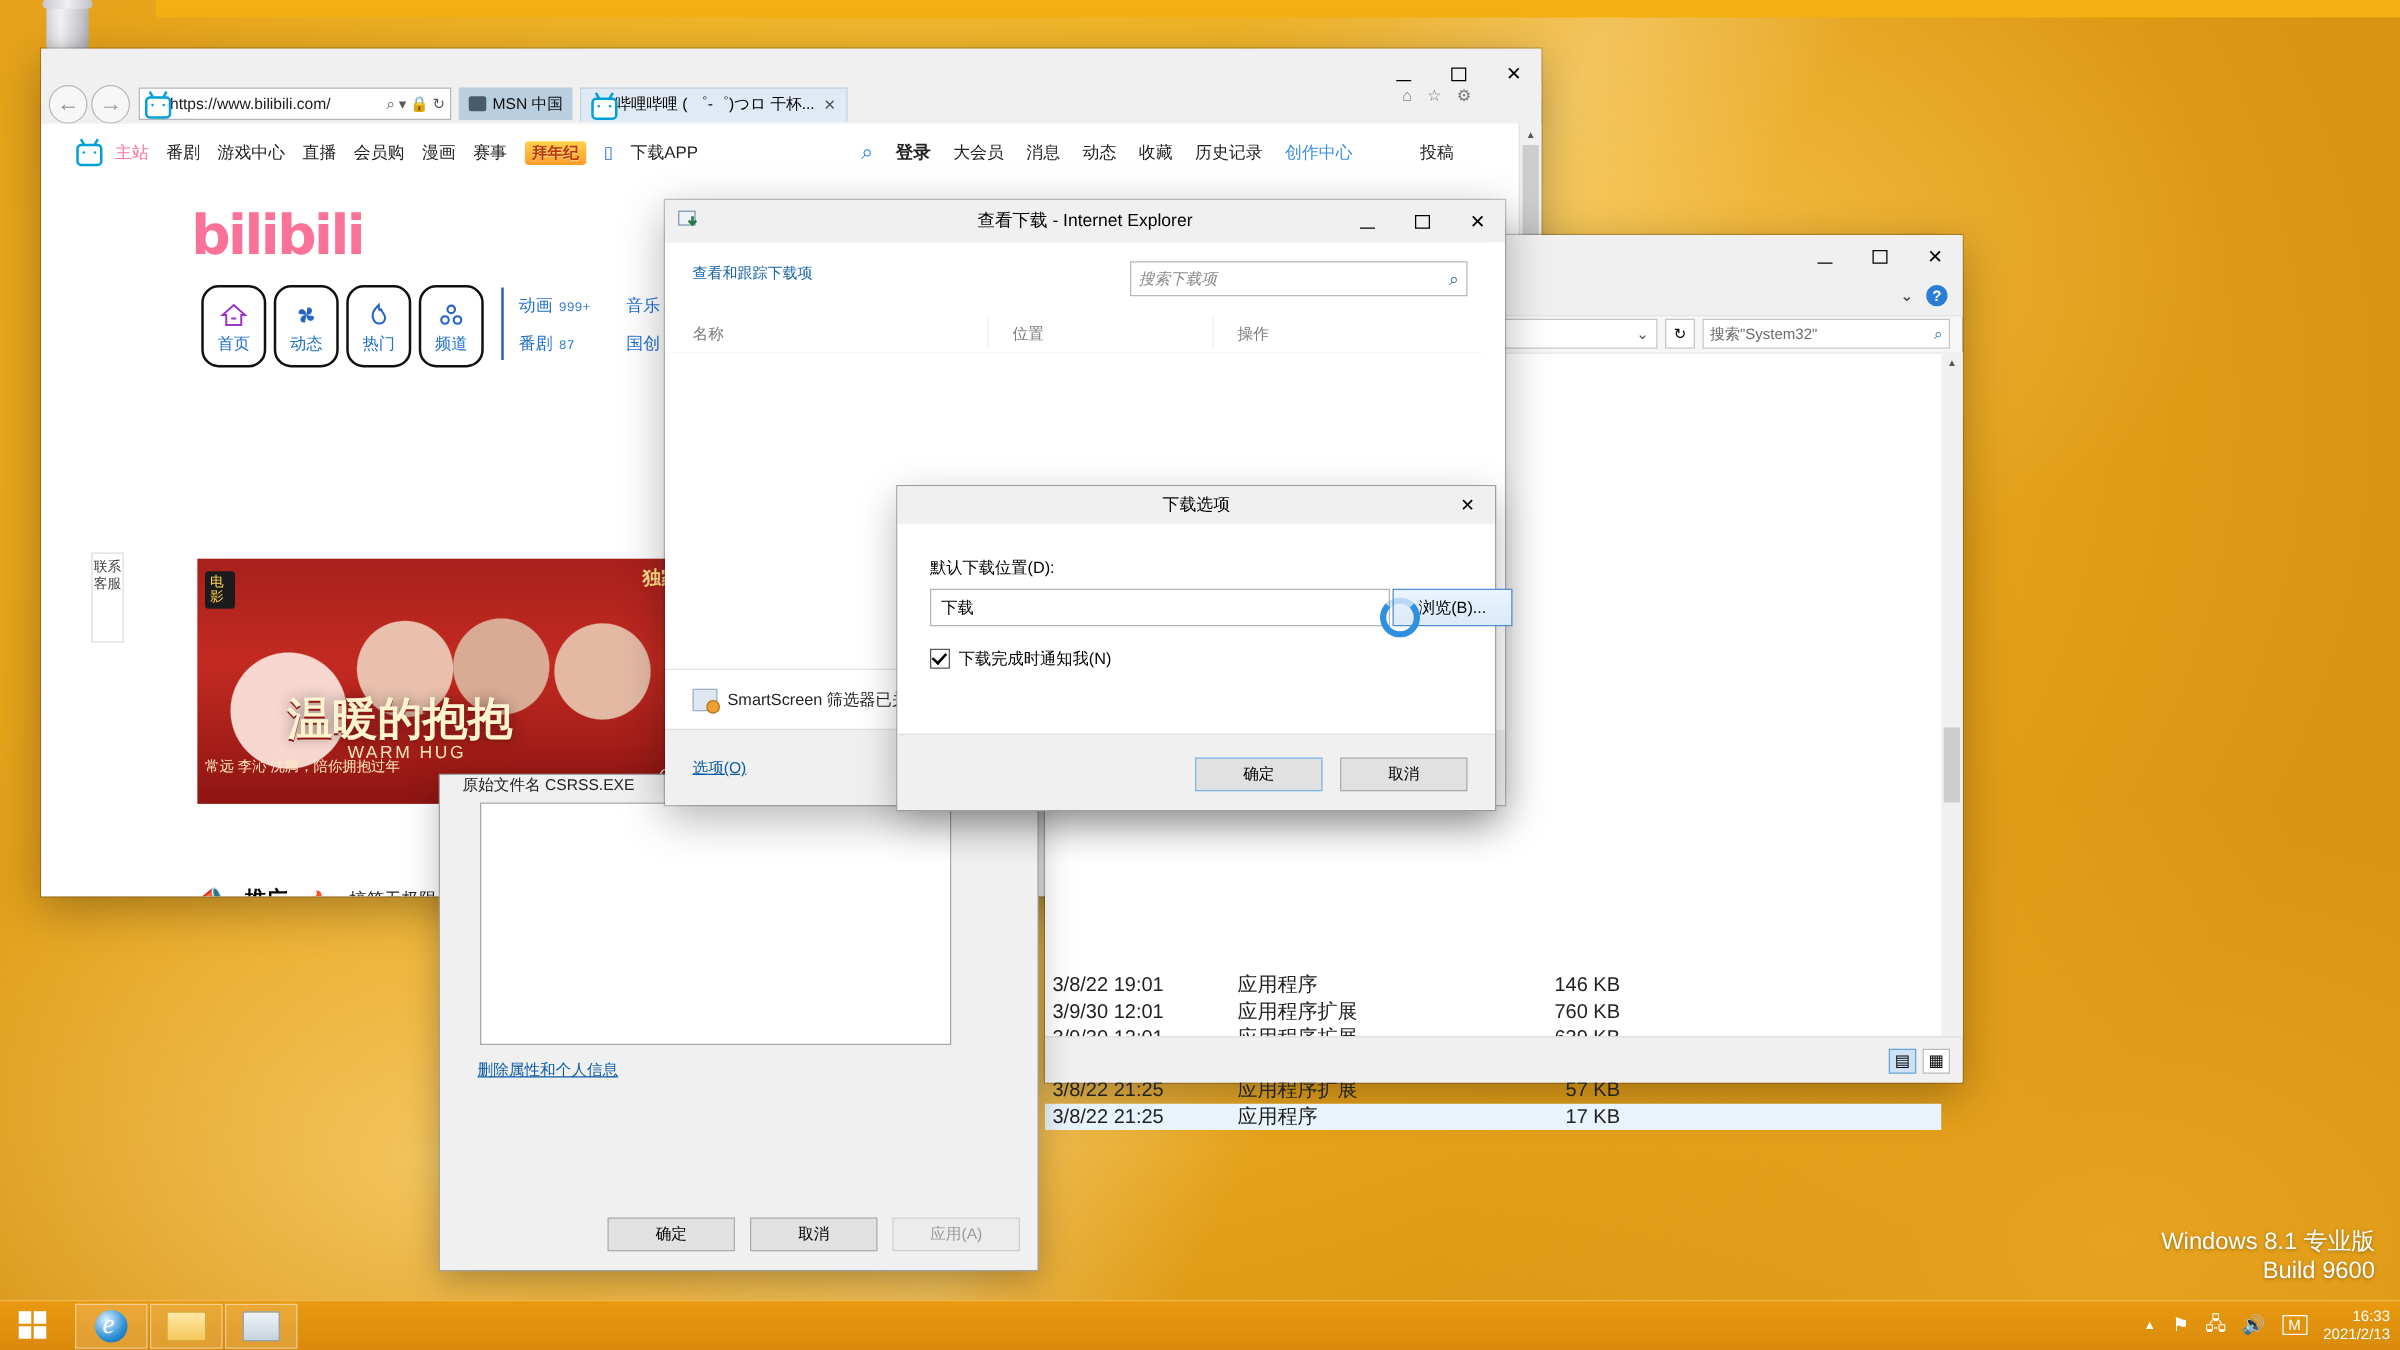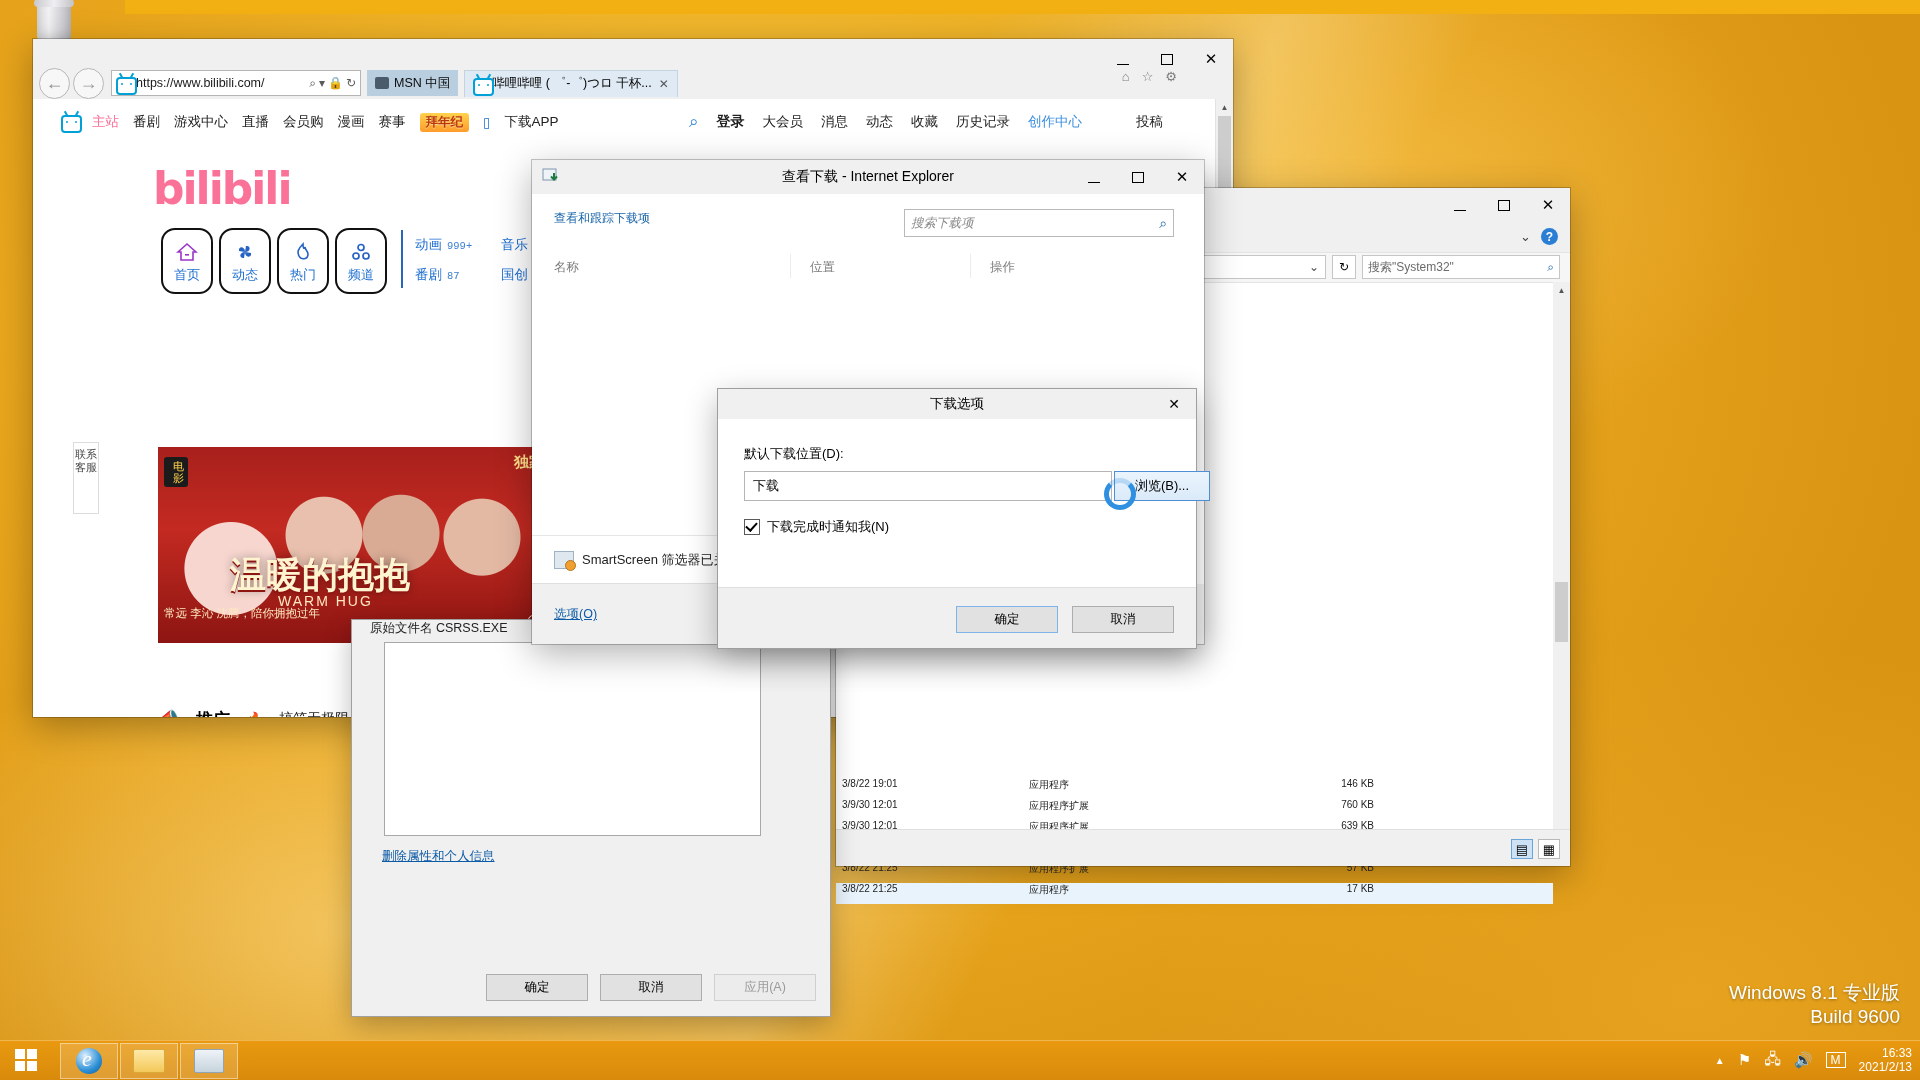--- a/index.html
+++ b/index.html
@@ -102,21 +102,21 @@
 
   #bili-banner{position:absolute;left:125px;top:348px;width:405px;height:196px;overflow:hidden;background:#8c1a17;}
   #bili-banner .bgimg{position:absolute;inset:0;
     background:
       radial-gradient(circle at 18% 62%, #f6d6cf 0 46px, rgba(0,0,0,0) 47px),
       radial-gradient(circle at 41% 45%, #e8c0ad 0 38px, rgba(0,0,0,0) 39px),
       radial-gradient(circle at 60% 44%, #d9ab95 0 38px, rgba(0,0,0,0) 39px),
       radial-gradient(circle at 80% 46%, #e3b9a4 0 38px, rgba(0,0,0,0) 39px),
       linear-gradient(180deg,#a8201c 0%, #c32a21 42%, #8d1512 100%);
   }
-  #bili-banner .tag{position:absolute;left:6px;top:10px;background:#1b1b1b;color:#ffd24d;font-size:11px;padding:3px 4px;border-radius:3px;line-height:12px;width:16px;text-align:right;}
+  #bili-banner .tag{position:absolute;left:6px;top:10px;background:#1b1b1b;color:#ffd24d;font-size:11px;padding:3px 4px;border-radius:3px;line-height:12px;width:16px;text-align:left;}
   #bili-banner .tr{position:absolute;right:4px;top:6px;color:#ffe08a;font-size:15px;font-weight:bold;}
   #bili-banner .ttl{position:absolute;left:72px;top:104px;font-size:36px;font-weight:bold;color:#fff4d0;text-shadow:0 2px 0 #8d1512, 0 0 10px rgba(0,0,0,.4);}
   #bili-banner .sub{position:absolute;left:120px;top:146px;font-size:14px;color:#ffe9c0;letter-spacing:2px;}
   #bili-banner .cast{position:absolute;left:6px;bottom:22px;font-size:11.5px;color:#ffe9c0;}
   #bili-banner .dots{position:absolute;right:10px;bottom:18px;display:flex;gap:5px;}
   #bili-banner .dots i{width:8px;height:8px;border-radius:50%;border:1px solid #fff;display:block;}
   #bili-banner .dots i.on{background:#fff;}
   #bili-banner .wm{position:absolute;right:14px;bottom:2px;color:#ffd9d6;opacity:.8;font-size:12px;}
 
   #bili-promo{position:absolute;left:122px;top:608px;display:flex;align-items:center;gap:16px;font-size:14px;}
@@ -141,21 +141,21 @@
   #ex-addr{position:absolute;left:0;right:0;top:64px;height:30px;display:flex;align-items:center;padding:0 10px;gap:6px;}
   #ex-addr .crumb{flex:1;height:22px;border:1px solid #c6c6c6;background:#fff;display:flex;align-items:center;justify-content:flex-end;padding-right:6px;color:#4f4f4f;font-size:12px;}
   #ex-addr .refresh{width:22px;height:22px;border:1px solid #c6c6c6;background:#fff;display:flex;align-items:center;justify-content:center;font-size:12px;}
   #ex-addr .srch{width:186px;height:22px;border:1px solid #c6c6c6;background:#fff;display:flex;align-items:center;padding:0 5px;font-size:12px;color:#6b6b6b;}
   #ex-addr .srch .mag{margin-left:auto;color:#2a6fae;}
   #ex-body{position:absolute;left:0;right:0;top:94px;bottom:36px;background:#fff;border-top:1px solid #e4e4e4;}
   #ex-vscroll{position:absolute;right:0;top:94px;bottom:36px;width:17px;background:#f0f0f0;}
   #ex-vscroll .sarrow{height:17px;display:flex;align-items:center;justify-content:center;font-size:8px;color:#555;}
   #ex-vscroll .sthumb{position:absolute;top:300px;left:2px;width:13px;height:60px;background:#cdcdcd;}
   #ex-list{position:absolute;left:0;right:17px;top:0;bottom:0;}
-  .exrow{height:21px;display:flex;font-size:10px;color:#1b1b1b;padding-left:6px;gap:39px;}
+  .exrow{height:21px;display:flex;align-items:center;font-size:16px;color:#1b1b1b;padding-left:6px;}
   .exrow.sel{background:#e9f3fb;}
   .exrow .c-date{width:148px;color:#222;}
   .exrow .c-type{width:210px;color:#222;}
   .exrow .c-size{width:96px;text-align:right;color:#222;}
   #ex-status{position:absolute;left:0;right:0;bottom:0;height:36px;background:#f0f0f0;border-top:1px solid #dfdfdf;}
   #ex-status .vbtns{position:absolute;right:10px;bottom:7px;display:flex;gap:5px;}
   .vbtn{width:20px;height:18px;border:1px solid #b9b9b9;background:#fff;display:flex;align-items:center;justify-content:center;}
   .vbtn.on{background:#cde2f5;border-color:#6ba4d8;}
 
   

